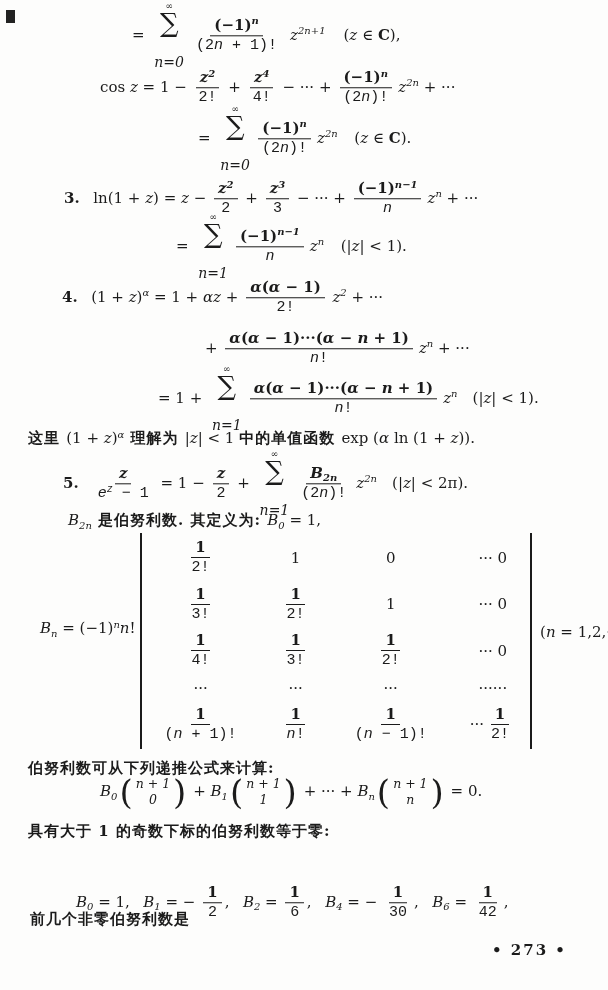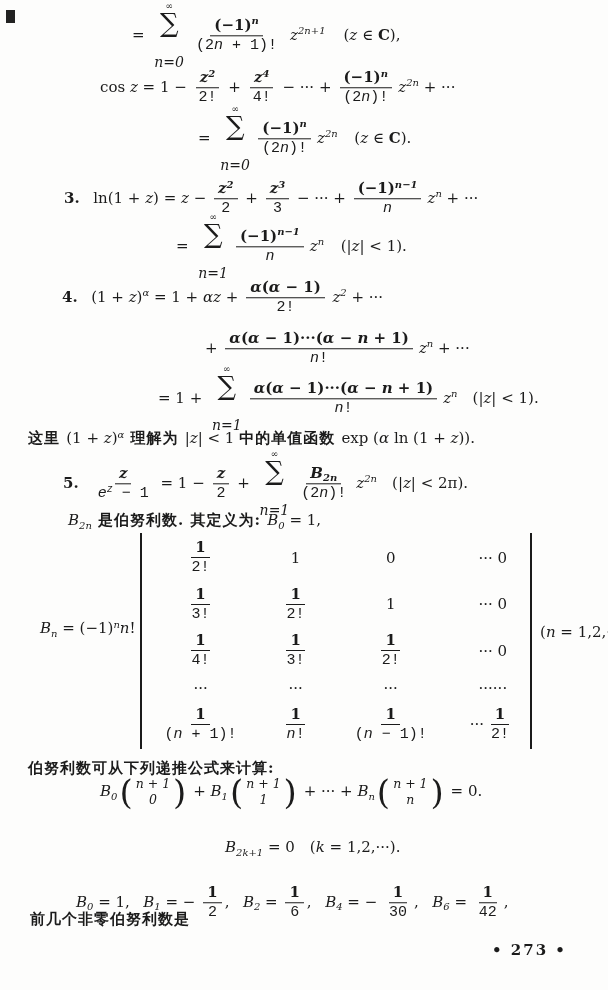--- a/index.html
+++ b/index.html
@@ -111,22 +111,22 @@
         <span class="mcell"><span class="tk-t">···</span><span class="frac"><span class="num"><span class="tk-t">1</span></span><span class="den"><span class="tk-t">2!</span></span></span></span>
       </span>
     <span class="det-bar"></span>
     <span class="det-rhs"><span class="tk-t">(</span><span class="tk-i">n</span><span class="tk-t"> = 1,2,···).</span></span>
   </div>
 
   <div class="text-line" style="top:760px;left:28px">伯努利数可从下列递推公式来计算:</div>
 
   <div class="math-line" style="top:792px;left:100px"><span class="tk-i">B</span><sub class="tk-sub">0</sub><span class="binom"><span class="paren">(</span><span class="stack"><span class="bin-top">n + 1</span><span class="bin-bot">0</span></span><span class="paren">)</span></span><span class="tk-t"> + </span><span class="tk-i">B</span><sub class="tk-sub">1</sub><span class="binom"><span class="paren">(</span><span class="stack"><span class="bin-top">n + 1</span><span class="bin-bot">1</span></span><span class="paren">)</span></span><span class="tk-t"> + ··· + </span><span class="tk-i">B</span><sub class="tk-sub">n</sub><span class="binom"><span class="paren">(</span><span class="stack"><span class="bin-top">n + 1</span><span class="bin-bot">n</span></span><span class="paren">)</span></span><span class="tk-t"> = 0.</span></div>
 
+  <div class="text-line" style="top:823px;left:28px">具有大于 1 的奇数下标的伯努利数等于零:</div>
 
-  <div class="math-line" style="top:847px;left:225px"><span class="tk-i">B</span><sub class="tk-sub">2k+1</sub><span class="tk-t"> = 0</span><span class="sp" style="width: 1em;"></span><span class="tk-t">(</span><span class="tk-i">k</span><span class="tk-t"> = 1,2,···).</span></div>
 
   <div class="text-line" style="top:911px;left:30px">前几个非零伯努利数是</div>
 
   <div class="math-line" style="top:903px;left:76px"><span class="tk-i">B</span><sub class="tk-sub">0</sub><span class="tk-t"> = 1,</span><span class="sp" style="width: 0.9em;"></span><span class="tk-i">B</span><sub class="tk-sub">1</sub><span class="tk-t"> = − </span><span class="frac"><span class="num"><span class="tk-t">1</span></span><span class="den"><span class="tk-t">2</span></span></span><span class="tk-t">,</span><span class="sp" style="width: 0.9em;"></span><span class="tk-i">B</span><sub class="tk-sub">2</sub><span class="tk-t"> = </span><span class="frac"><span class="num"><span class="tk-t">1</span></span><span class="den"><span class="tk-t">6</span></span></span><span class="tk-t">,</span><span class="sp" style="width: 0.9em;"></span><span class="tk-i">B</span><sub class="tk-sub">4</sub><span class="tk-t"> = − </span><span class="frac"><span class="num"><span class="tk-t">1</span></span><span class="den"><span class="tk-t">30</span></span></span><span class="tk-t">,</span><span class="sp" style="width: 0.9em;"></span><span class="tk-i">B</span><sub class="tk-sub">6</sub><span class="tk-t"> = </span><span class="frac"><span class="num"><span class="tk-t">1</span></span><span class="den"><span class="tk-t">42</span></span></span><span class="tk-t">,</span></div>
 
   <div class="page-number" style="top:950px;left:492px">• 273 •</div>
 
 </div>
 
 </body></html>

